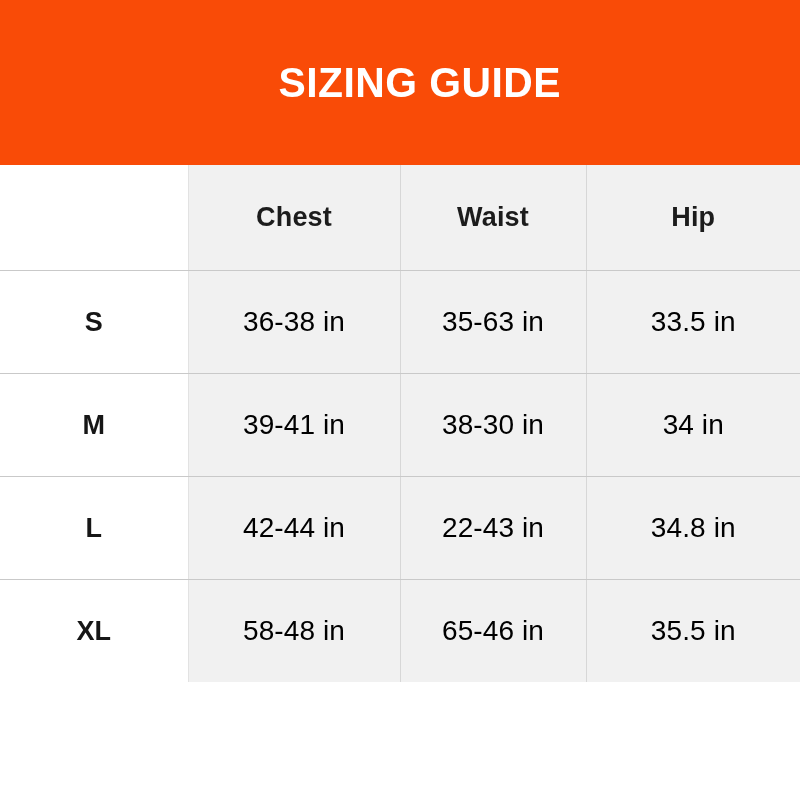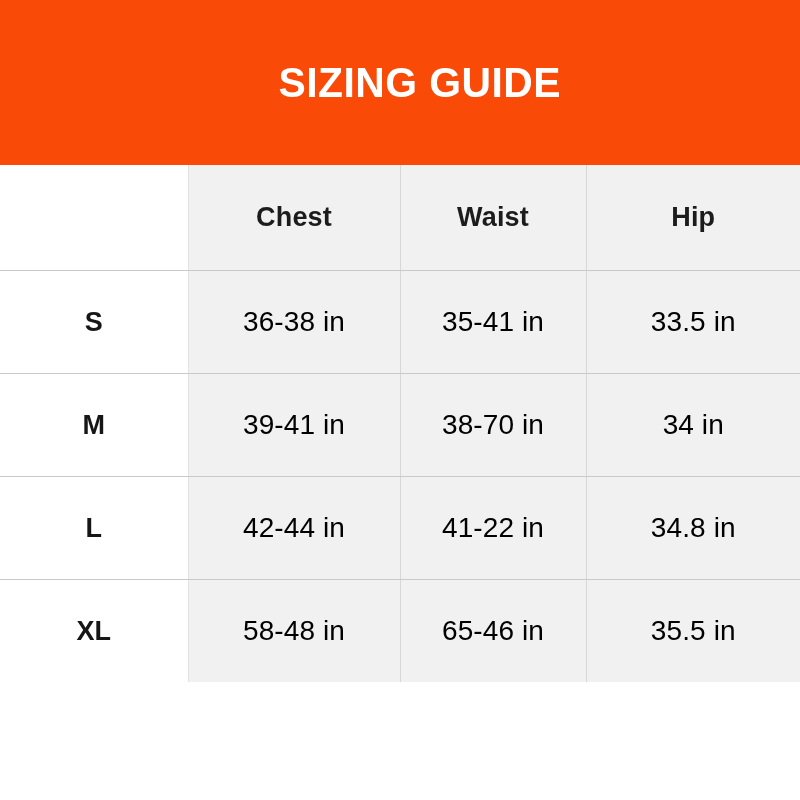--- a/index.html
+++ b/index.html
@@ -137,33 +137,33 @@
           <th class="corner-cell"></th>
           <th>Chest</th>
           <th>Waist</th>
           <th>Hip</th>
         </tr>
       </thead>
       <tbody>
         <tr class="data-row">
           <td class="size-cell">S</td>
           <td>36-38 in</td>
-          <td>35-41 in</td>
+          <td>35-63 in</td>
           <td>33.5 in</td>
         </tr>
         <tr class="data-row">
           <td class="size-cell">M</td>
           <td>39-41 in</td>
-          <td>38-70 in</td>
+          <td>38-30 in</td>
           <td>34 in</td>
         </tr>
         <tr class="data-row">
           <td class="size-cell">L</td>
           <td>42-44 in</td>
-          <td>41-22 in</td>
+          <td>22-43 in</td>
           <td>34.8 in</td>
         </tr>
         <tr class="data-row">
           <td class="size-cell">XL</td>
           <td>58-48 in</td>
           <td>65-46 in</td>
           <td>35.5 in</td>
         </tr>
       </tbody>
     </table>

